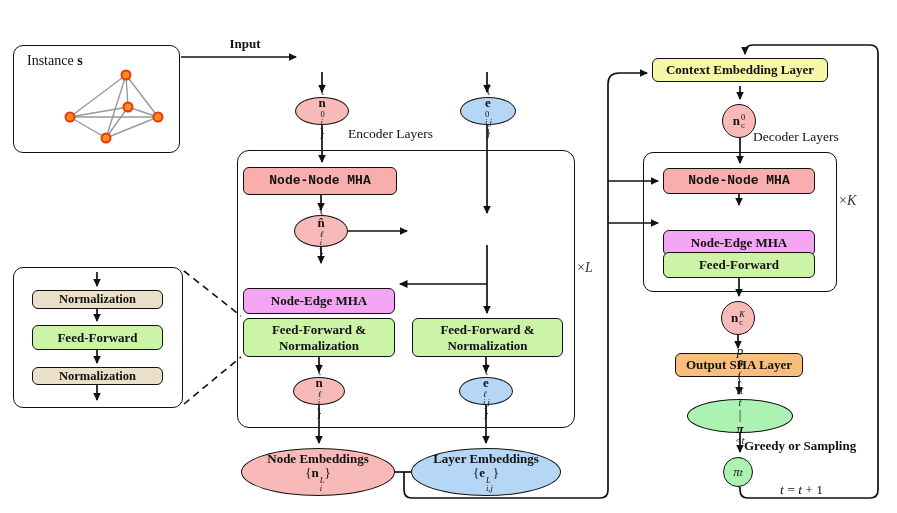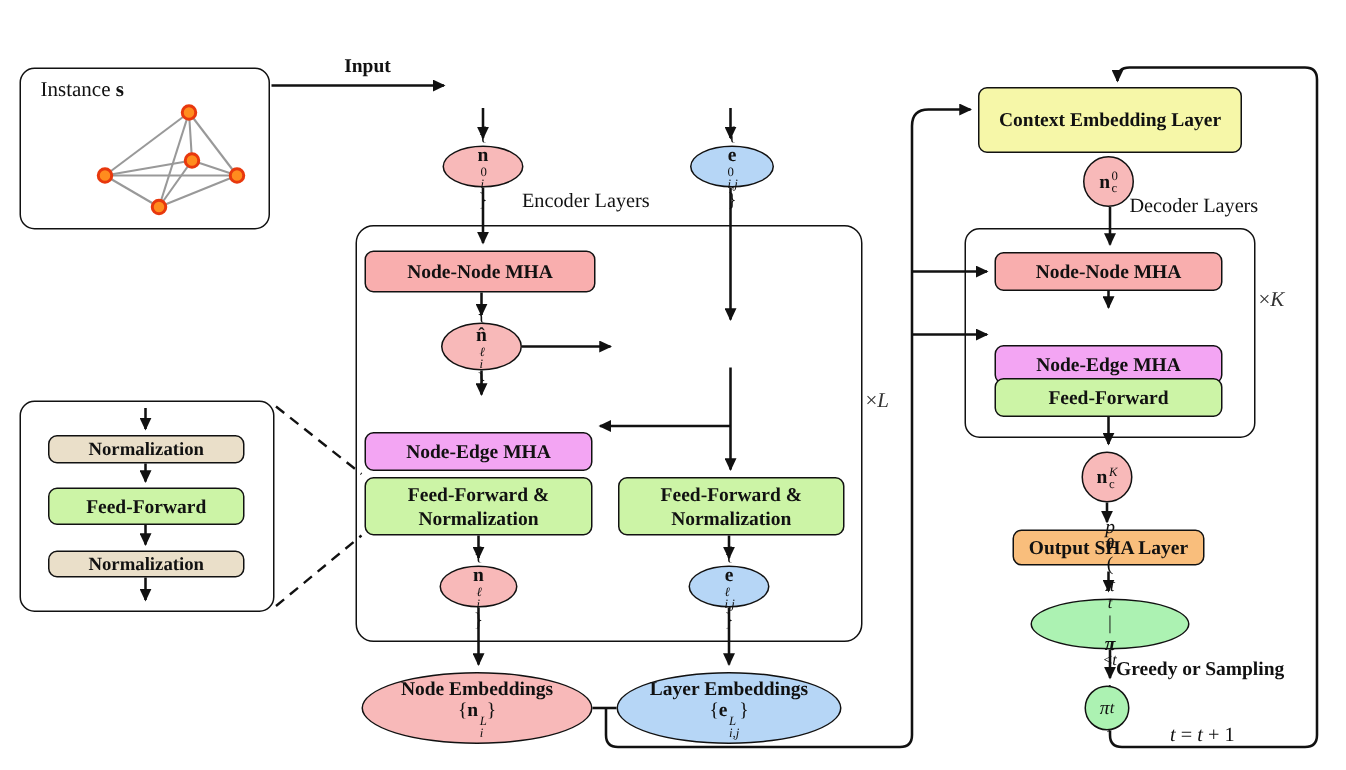--- a/index.html
+++ b/index.html
@@ -13,21 +13,21 @@
   .layer{
     border:1.7px solid #111;border-radius:6px;display:flex;align-items:center;justify-content:center;
     font-weight:bold;font-size:13px;text-align:center;line-height:1.2;
   }
   .oval{
     border:1.8px solid #111;border-radius:50%;display:flex;flex-direction:column;
     align-items:center;justify-content:center;font-size:13px;text-align:center;line-height:1.05;
   }
   .circle{border:1.8px solid #111;border-radius:50%;display:flex;align-items:center;justify-content:center;font-size:12.5px;}
   .yellow{background:#F6F7A8;}
-  .pink{background:#F9AEAE;}
+  .pink{background:#F9AEAE;font-family:Liberation Mono, monospace;}
   .pink2{background:#F8B9B9;}
   .blue{background:#B6D6F6;}
   .mint{background:#ABEBC8;}
   .violet{background:#F3A5F3;margin-top:20px;}
   .green{background:#CCF4A6;}
   .tan{background:#EADFC9;}
   .orange{background:#F9BE7C;}
   .lgreen{background:#ACF2B2;}
   .title{position:absolute;font-weight:normal;font-size:13.5px;white-space:nowrap;}
   .note{position:absolute;font-size:13px;white-space:nowrap;}
@@ -176,21 +176,21 @@
         </span>}</div>
   </div>
   <div class="abs oval blue" style="left:411px;top:448px;width:150px;height:48px;">
     <div style="font-weight:bold;">Layer Embeddings</div>
     <div class="math">{<b>e</b><span class="ss">
           <sup><i>L</i></sup>
           <sub><i>i,j</i></sub>
         </span>}</div>
   </div>
 
-  <div class="abs layer yellow" style="left:652px;top:58px;width:176px;height:44px;">Context Embedding Layer</div>
+  <div class="abs layer yellow" style="left:652px;top:58px;width:176px;height:24px;">Context Embedding Layer</div>
   <div class="abs circle pink2 math" style="left:722px;top:104px;width:34px;height:34px;">
       <b>n</b>
       <span class="ss">
         <sup>0</sup>
         <sub>c</sub>
       </span>
     </div>
 
   <div class="title" style="left:753px;top:129px;">Decoder Layers</div>
   <div class="abs frame" style="left:643px;top:152px;width:194px;height:140px;border-radius:10px;"></div>

